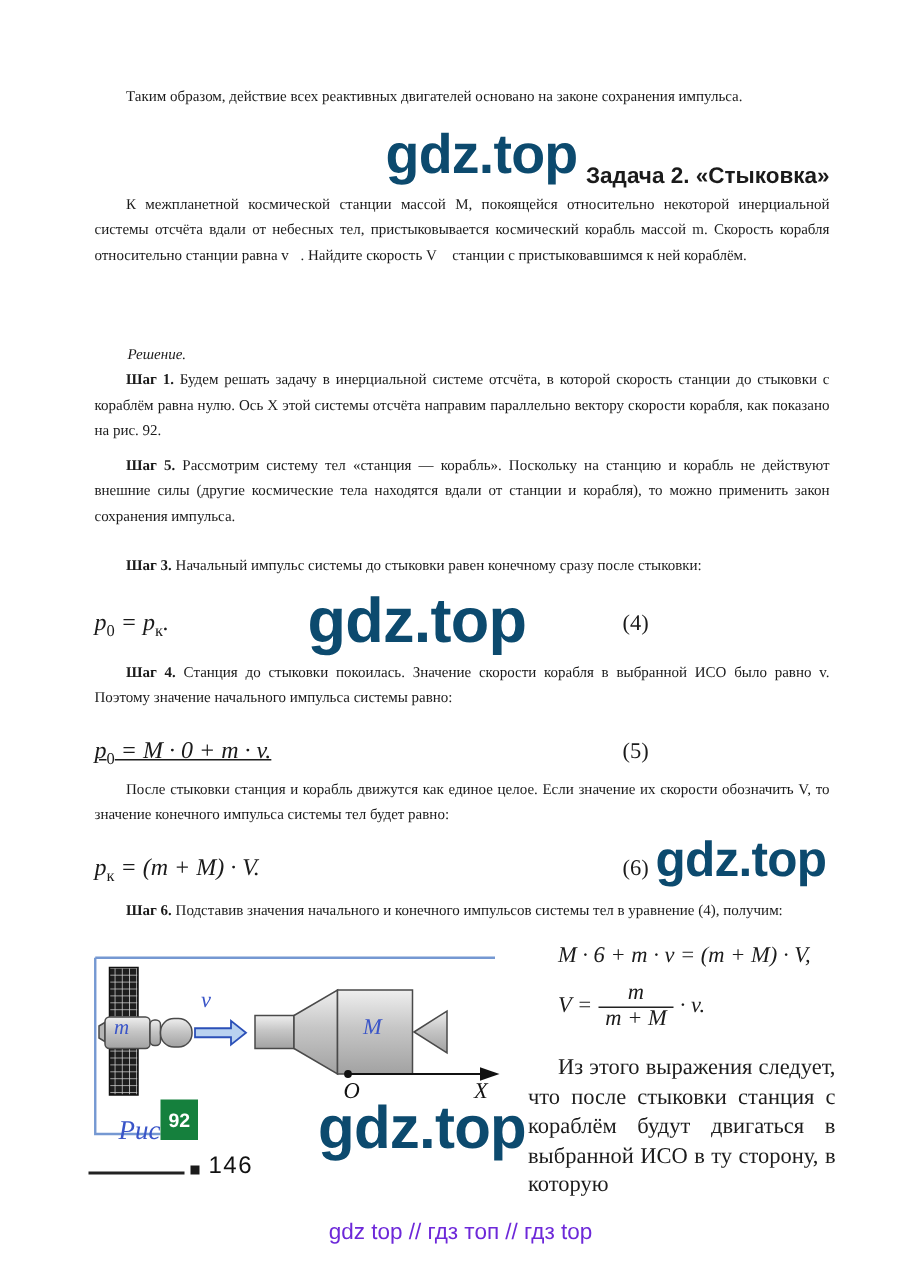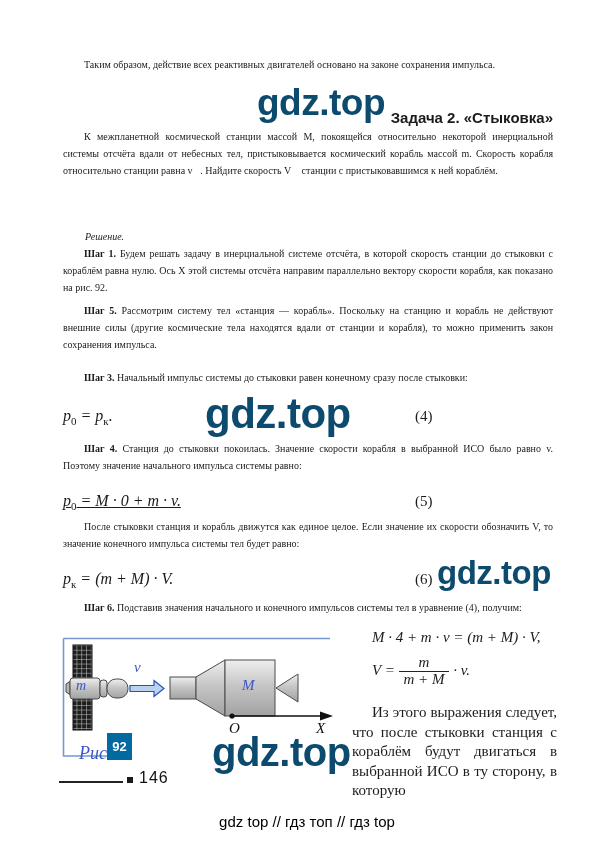--- a/index.html
+++ b/index.html
@@ -53,21 +53,21 @@
   .figure { position:absolute; left:62px; top:636px; width:272px; height:130px; }
   .figlabel { position:absolute; font-style:italic; color:#3a55c8; }
   .fl-m  { left:76px;  top:678px; font-size:14px; }
   .fl-v  { left:134px; top:659px; font-size:15px; }
   .fl-M  { left:242px; top:677px; font-size:15px; }
   .fl-O  { left:229px; top:720px; font-size:15px; color:#111; }
   .fl-X  { left:316px; top:720px; font-size:15px; color:#111; }
   .fl-ris{ left:79px;  top:743px; font-size:18px; }
   .fignum {
     position:absolute; left:107px; top:733px; width:25px; height:27px;
-    background:#0369a1; color:#ffffff; font-family:"Liberation Sans", sans-serif;
+    background:#15803d; color:#ffffff; font-family:"Liberation Sans", sans-serif;
     font-weight:700; font-size:13px; text-align:center; line-height:27px;
   }
   
   .figlabel, .fignum { z-index:3; }
 
   
   .rcol { position:absolute; left:352px; top:0; width:205px; }
   .r-eq1 { position:absolute; left:20px; top:629px; font-style:italic; font-size:15px; white-space:nowrap; }
   .r-eq2 { position:absolute; left:20px; top:655px; font-style:italic; font-size:15px; white-space:nowrap; }
   .frac { display:inline-block; vertical-align:middle; text-align:center; line-height:1.05; }
@@ -80,21 +80,21 @@
   .r-text p { margin:0; text-indent:20px; }
 
   
   .pn-line   { position:absolute; left:59px;  top:781px; width:64px; height:2px; background:#222; }
   .pn-square { position:absolute; left:127px; top:777px; width:6px; height:6px; background:#1a1a1a; }
   .pn-num    { position:absolute; left:139px; top:769px; font-family:"Liberation Sans", sans-serif; font-weight:400; font-size:16px; letter-spacing:1px; color:#111; }
 
   .sitefooter {
     position:absolute; left:0; top:813px; width:614px; text-align:center;
     font-family:"Liberation Sans", sans-serif; font-weight:500;
-    font-size:15px; color:#000000;
+    font-size:15px; color:#6d28d9;
   }
 </style>
 </head>
 <body>
 
 <div class="page">
 
 
   <span class="wm wm1">gdz.top</span>
   <span class="wm wm2">gdz.top</span>
@@ -194,21 +194,21 @@
 
   <span class="figlabel fl-m">m</span>
   <span class="figlabel fl-v">v⃗</span>
   <span class="figlabel fl-M">M</span>
   <span class="figlabel fl-O">O</span>
   <span class="figlabel fl-X">X</span>
   <span class="figlabel fl-ris">Рис.</span>
   <span class="fignum">92</span>
 
   <div class="rcol">
-    <div class="r-eq1">M · 4 + m · v = (m + M) · V,</div>
+    <div class="r-eq1">M · 6 + m · v = (m + M) · V,</div>
     <div class="r-eq2">
       <span>V = </span><span class="frac"><span class="fnum">m</span><span class="fden">m + M</span></span><span> · v.</span>
     </div>
     <div class="r-text">
       <p>Из этого выражения следует, что после стыковки станция с кораблём будут двигаться в выбранной ИСО в ту сторону, в которую</p>
     </div>
   </div>
 
   <div class="pn-line"></div>
   <div class="pn-square"></div>

